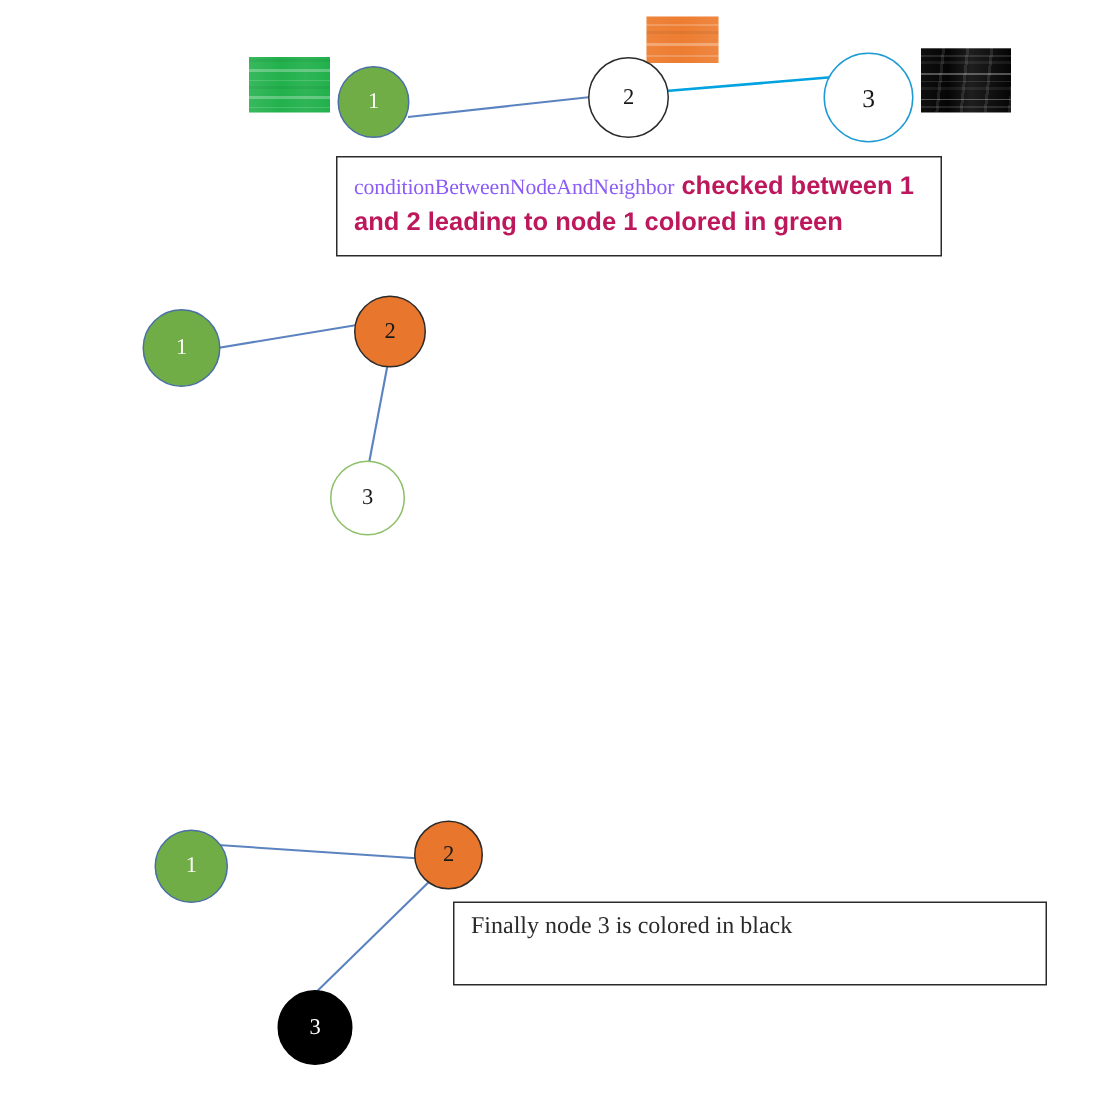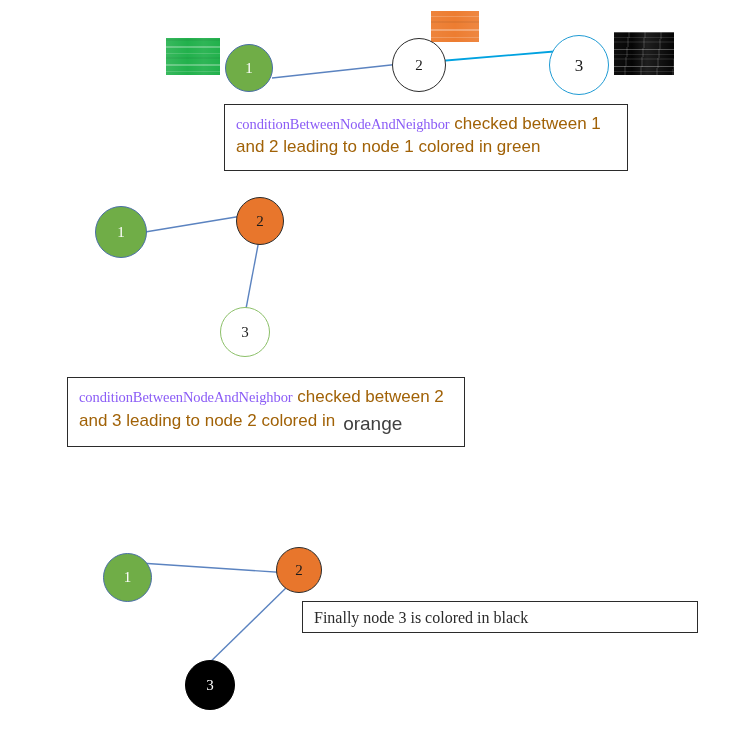--- a/index.html
+++ b/index.html
@@ -137,21 +137,22 @@
   }
   .cap-mono {
     font-family: "Liberation Serif", serif;
     font-size: 14.5px;
     color: #8b5cf6;
     letter-spacing: -0.1px;
   }
   .cap-sans {
     font-family: "Liberation Sans", sans-serif;
     font-size: 17px;
-    color: #a16207;
+    color: #be185d;
+    font-weight: bold;
   }
   .cap-serif-only {
     font-family: "Liberation Serif", serif;
     font-size: 16px;
     color: #2b2b2b;
   }
   .cap-emph {
     font-family: "Liberation Sans", sans-serif;
     font-size: 19px;
     color: #3f3f3f;
@@ -217,40 +218,32 @@
   </div>
 
   <div class="node" style="left:236px; top:197px; width:48px; height:48px; background:#e8762c; border:1.5px solid #2b2b2b;">
     <span class="node-label" style="color:#1a1a1a;">2</span>
   </div>
 
   <div class="node hollow" style="left:220px; top:307px; width:50px; height:50px; background:#ffffff; border:1.4px solid #8cc069;">
     <span class="node-label">3</span>
   </div>
 
-  <div class="caption" style="left:67px; top:377px; width:398px; height:70px;">
-    <div class="line line1">
-      <span class="cap-mono">conditionBetweenNodeAndNeighbor</span><span class="cap-sans"> checked between 2</span>
-    </div>
-    <div class="line line2">
-      <span class="cap-sans">and 3 leading to node 2 colored in</span><span class="cap-emph">orange</span>
-    </div>
-  </div>
 
   <div class="node filled" style="left:103px; top:553px; width:49px; height:49px; background:#70ad47; border:1.5px solid #4a6fa5;">
     <span class="node-label">1</span>
   </div>
 
   <div class="node" style="left:276px; top:547px; width:46px; height:46px; background:#e8762c; border:1.5px solid #2b2b2b;">
     <span class="node-label" style="color:#1a1a1a;">2</span>
   </div>
 
   <div class="node filled" style="left:185px; top:660px; width:50px; height:50px; background:#000000; border:1px solid #000000;">
     <span class="node-label">3</span>
   </div>
 
-  <div class="caption" style="left:302px; top:601px; width:396px; height:32px; padding-top:7px;">
+  <div class="caption" style="left:302px; top:601px; width:396px; height:56px; padding-top:7px;">
     <div class="line">
       <span class="cap-serif-only">Finally node 3 is colored in black</span>
     </div>
   </div>
 
 </div>
 
 </body></html>

